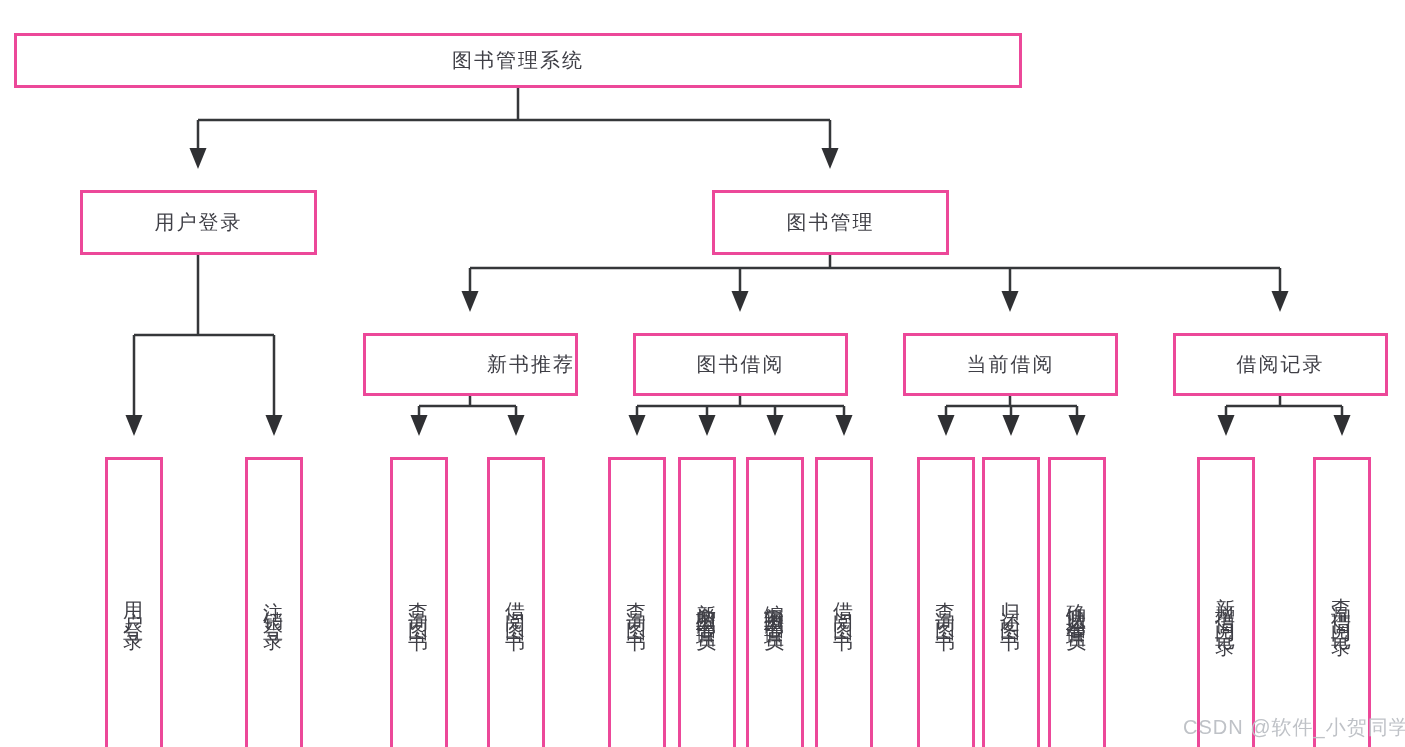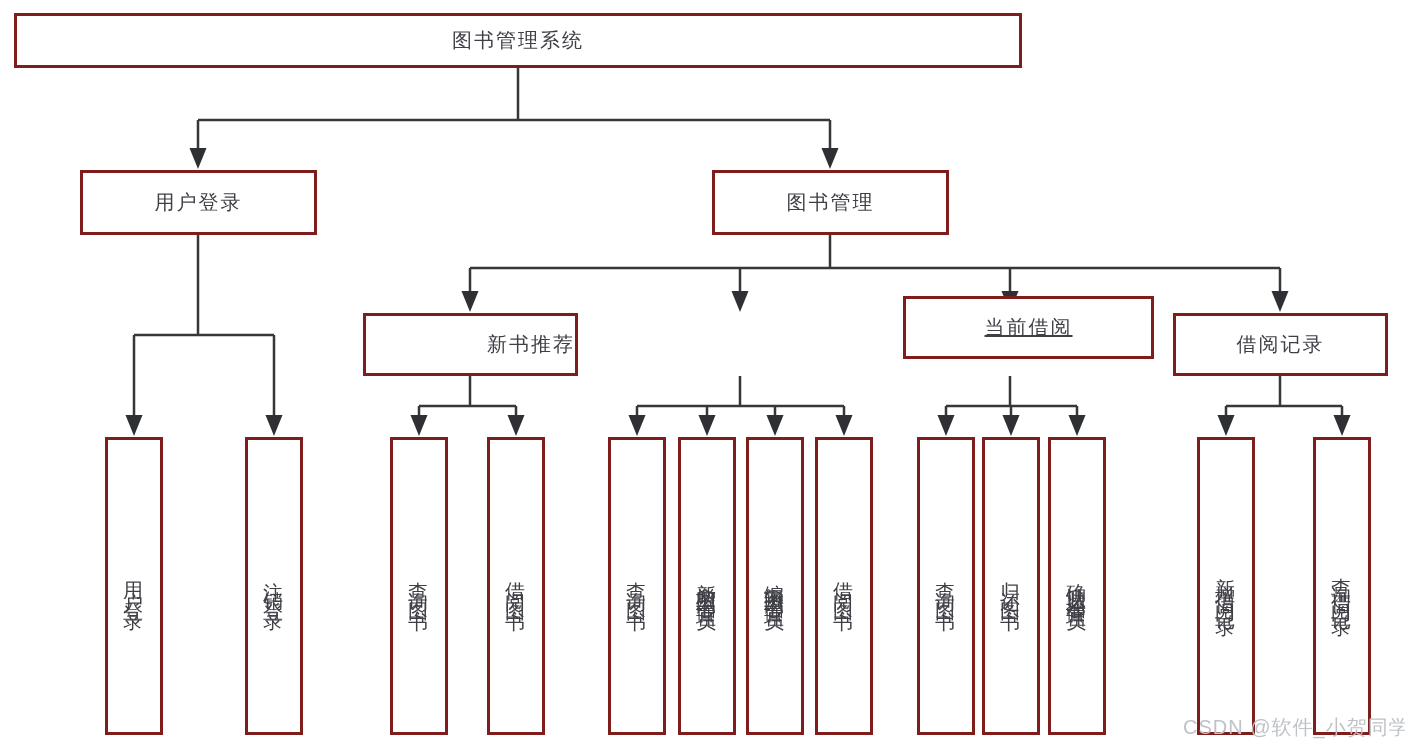--- a/index.html
+++ b/index.html
@@ -12,29 +12,30 @@
     overflow: hidden;
   }
   svg.connectors {
     position: absolute;
     left: 0; top: 0;
     width: 1405px; height: 747px;
   }
   .box {
     position: absolute;
     box-sizing: border-box;
-    border: 3px solid #7f1d1d;
+    border: 3px solid #ec4899;
     background: #ffffff;
     display: flex;
     align-items: center;
     justify-content: center;
     color: #3f3f46;
     font-size: 20px;
     letter-spacing: 2px;
     text-align: center;
+    margin-top: 20px;
   }
   .vbox span {
     writing-mode: vertical-rl;
     text-orientation: mixed;
     font-size: 20px;
     color: #3f3f46;
   }
   .ls10 span { letter-spacing: 10px; }
   .ls8  span { letter-spacing: 8px; }
   .ls4  span { letter-spacing: 4px; }
@@ -101,21 +102,24 @@
   <div class="box" style="left:80px; top:170px; width:237px; height:65px;">
     <span>用户登录</span>
   </div>
   <div class="box" style="left:712px; top:170px; width:237px; height:65px;justify-content:center;">
     <span>图书管理</span>
   </div>
 
   <div class="box" style="left:363px; top:313px; width:215px; height:63px;justify-content:flex-end;">
     <span>新书推荐</span>
   </div>
-  <div class="box" style="left:903px; top:296px; width:251px; height:63px;text-decoration:underline;">
+  <div class="box" style="left:633px; top:313px; width:215px; height:63px;">
+    <span>图书借阅</span>
+  </div>
+  <div class="box" style="left:903px; top:313px; width:215px; height:63px;">
     <span>当前借阅</span>
   </div>
   <div class="box" style="left:1173px; top:313px; width:215px; height:63px;">
     <span>借阅记录</span>
   </div>
 
   <div class="box vbox ls10" style="left:105px; top:437px; width:58px; height:298px;">
     <span>用户登录</span>
   </div>
   <div class="box vbox ls10" style="left:245px; top:437px; width:58px; height:298px;">

